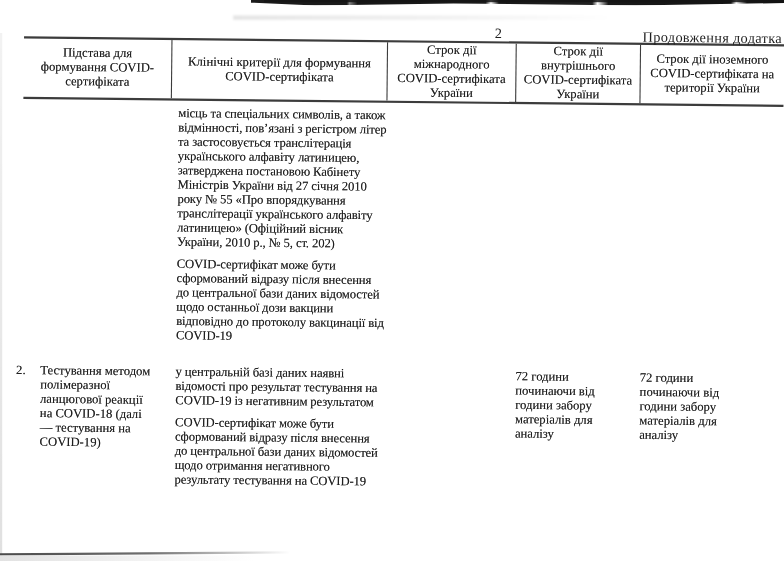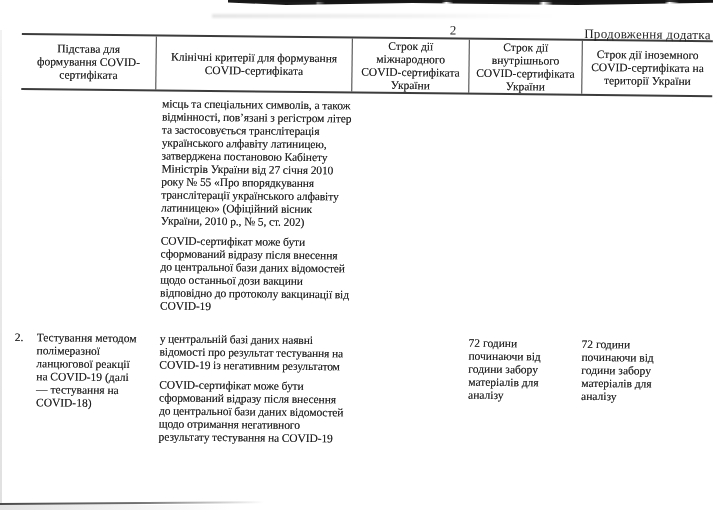--- a/index.html
+++ b/index.html
@@ -131,21 +131,21 @@
             <p>COVID-сертифікат може бути сформований відразу після внесення до центральної бази даних відомостей щодо останньої дози вакцини відповідно до протоколу вакцинації від COVID-19</p>
           </div>
           <div class="cell c3"></div>
           <div class="cell c4"></div>
           <div class="cell c5"></div>
         </div>
 
         <div class="trow row2">
           <div class="cell c1">
             <span class="rownum">2.</span>
-            <span>Тестування методом полімеразної ланцюгової реакції на COVID-19 (далі — тестування на COVID-18)</span>
+            <span>Тестування методом полімеразної ланцюгової реакції на COVID-18 (далі — тестування на COVID-19)</span>
           </div>
           <div class="cell c2">
             <p>у центральній базі даних наявні відомості про результат тестування на COVID-19 із негативним результатом</p>
             <p>COVID-сертифікат може бути сформований відразу після внесення до центральної бази даних відомостей щодо отримання негативного результату тестування на COVID-19</p>
           </div>
           <div class="cell c3"></div>
           <div class="cell c4">
             <p>72 години починаючи від години забору матеріалів для аналізу</p>
           </div>
           <div class="cell c5">

